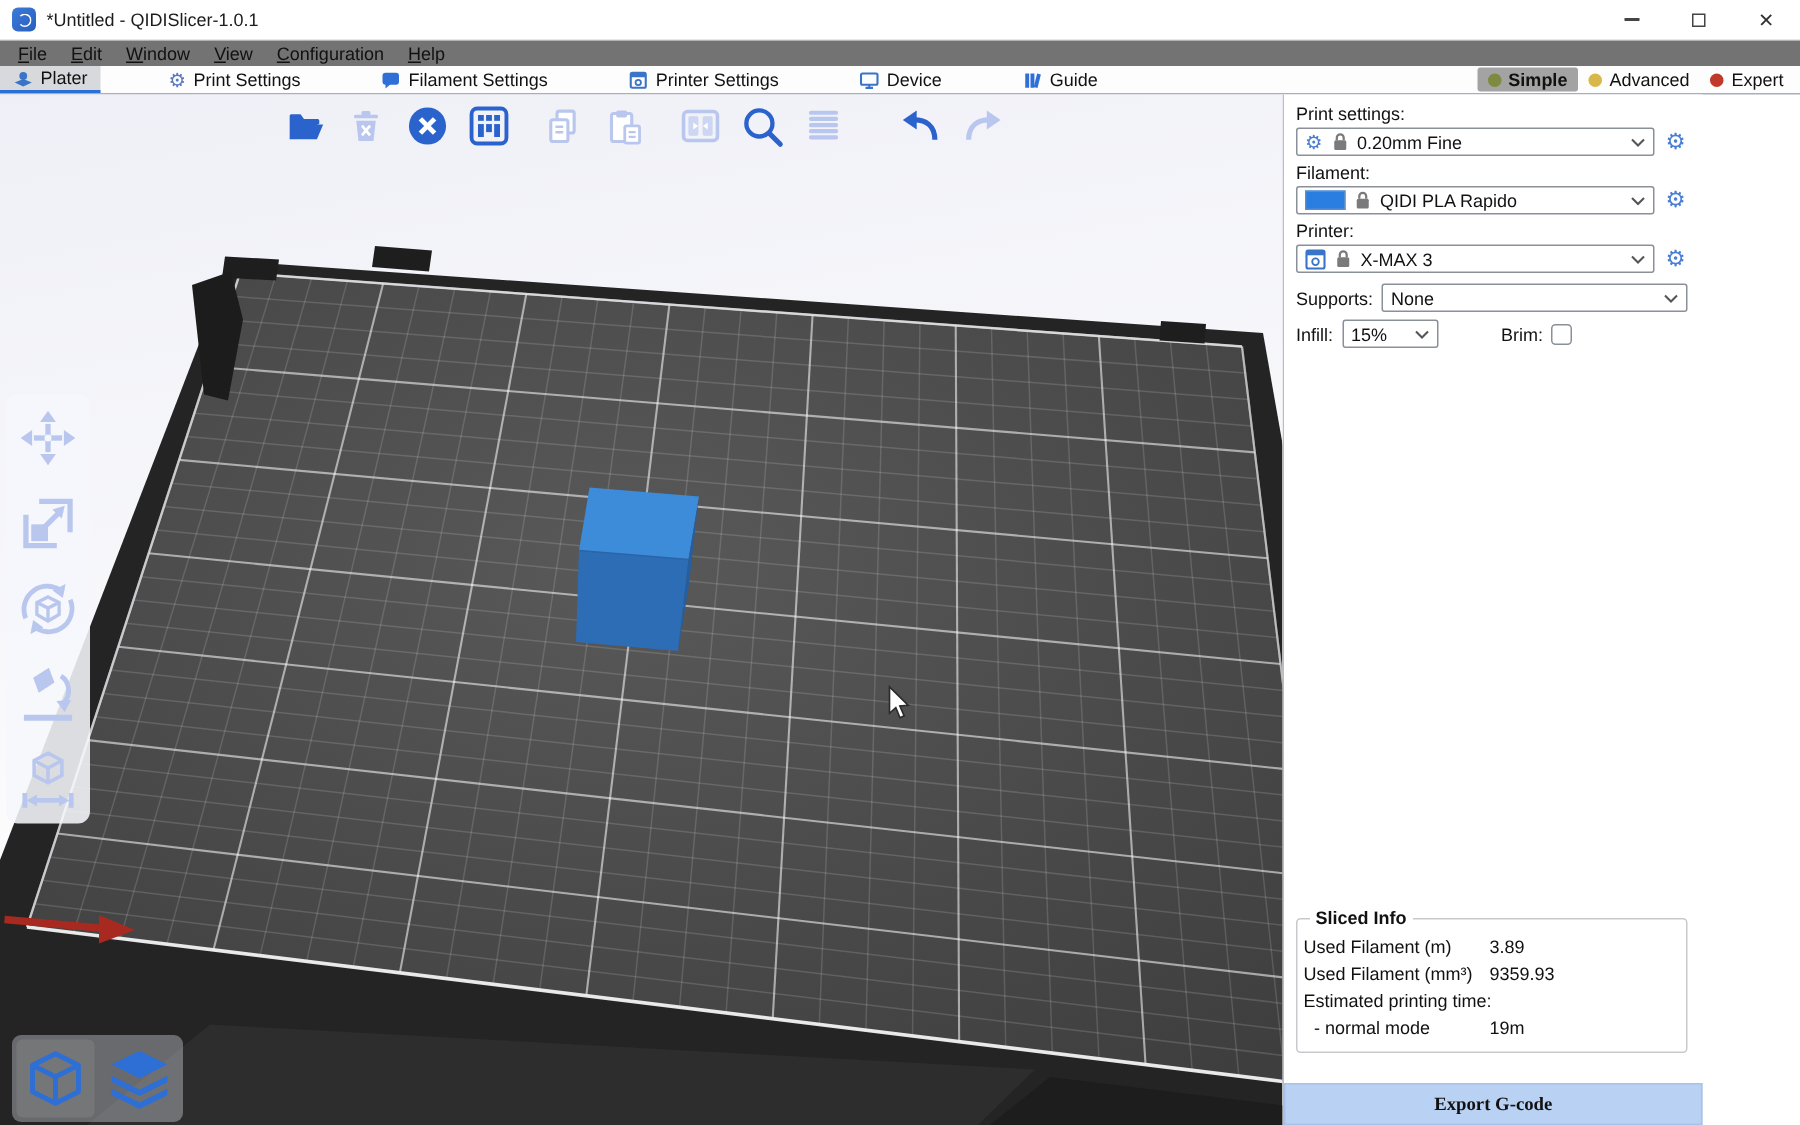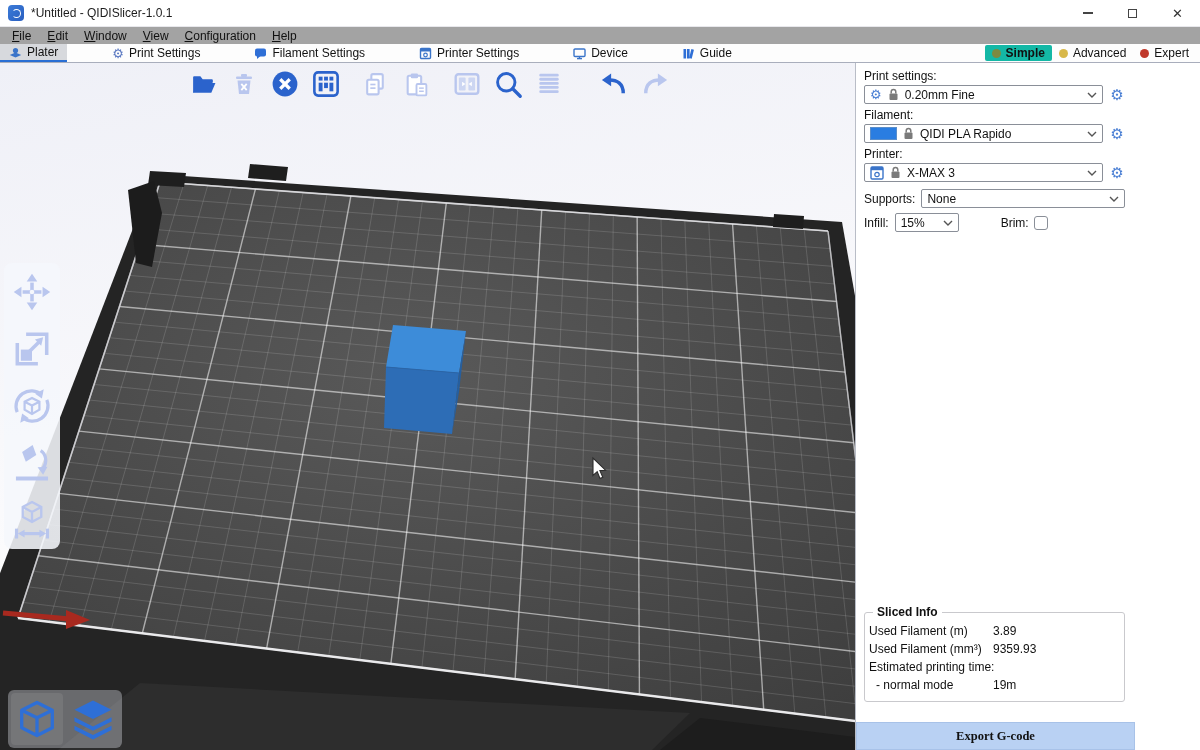--- a/index.html
+++ b/index.html
@@ -15,34 +15,34 @@
     border:1.8px solid #fff; border-radius:50%; border-left-color:transparent; }
   .wtitle { font-size:12px; color:#1c1c1c; margin-left:7px; }
   .wctrls { margin-left:auto; display:flex; height:100%; }
   .wbtn { width:45px; display:flex; align-items:center; justify-content:center; color:#333; }
   .glyph-min { width:10px; height:1.3px; background:#444; }
   .glyph-max { width:9px; height:9px; border:1.3px solid #444; }
   .glyph-close { font-size:13px; color:#333; line-height:1; }
 
   
   .menubar { height:17px; display:flex; align-items:center; padding-left:4px;
-    background:#a3a3a3; }
+    background:#737373; }
   .menu-item { font-size:12px; color:#111; padding:0 8px; }
   .menu-item::first-letter { text-decoration:underline; }
 
   
   .tabbar { height:19px; display:flex; align-items:stretch; background:#fdfdfd;
     border-bottom:1px solid #a9aebc;gap:36px; }
   .tab { display:flex; align-items:center; gap:5px; padding:0 9px; font-size:12px; color:#111; }
   .tab.active { background:#d7d9dd; border-bottom:2px solid #2a6fd4; }
   .tab svg { display:block; }
   .modes { margin-left:auto; display:flex; align-items:center; padding-right:4px; }
   .mode { display:flex; align-items:center; gap:5px; font-size:12px; color:#111;
     padding:1px 7px; border-radius:2px; }
-  .mode.active { background:#14b8a6; font-weight:bold; }
+  .mode.active { background:#a3a3a3; font-weight:bold; }
   .dot { width:9px; height:9px; border-radius:50%; }
 
   
   .main { display:flex; height:687px; }
   .viewport { position:relative; width:855px; height:687px; overflow:hidden;
     background:linear-gradient(170deg,#eff0f7 0%,#f8f8fb 45%,#ffffff 75%); }
   .scene { position:absolute; left:0; top:0; }
 
   
   .top-toolbar { position:absolute; left:188px; top:6px; display:flex; align-items:center; gap:11px; }

